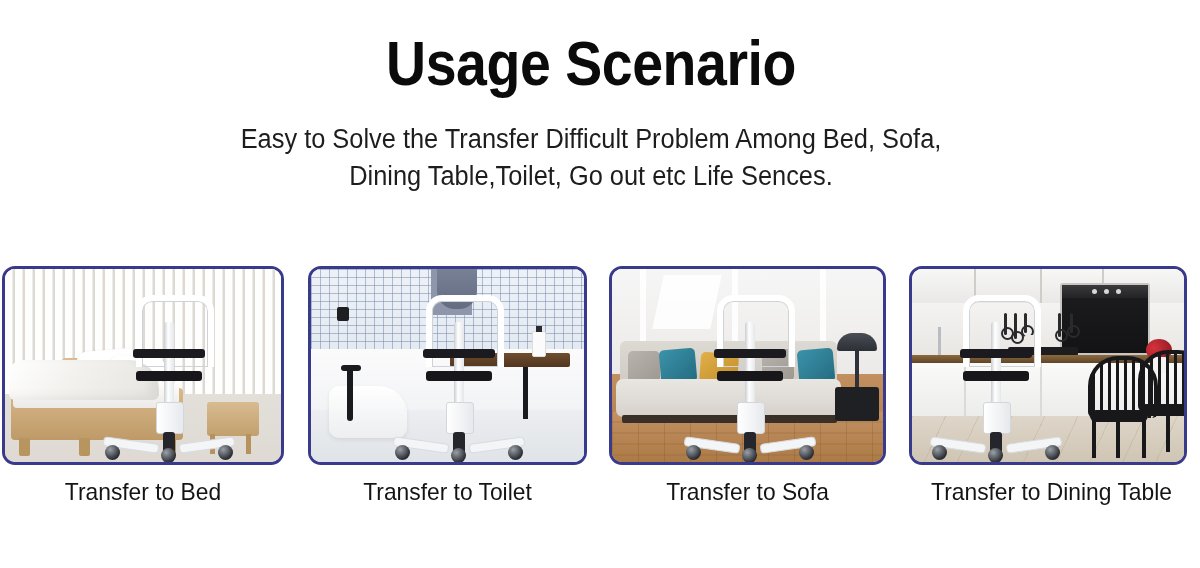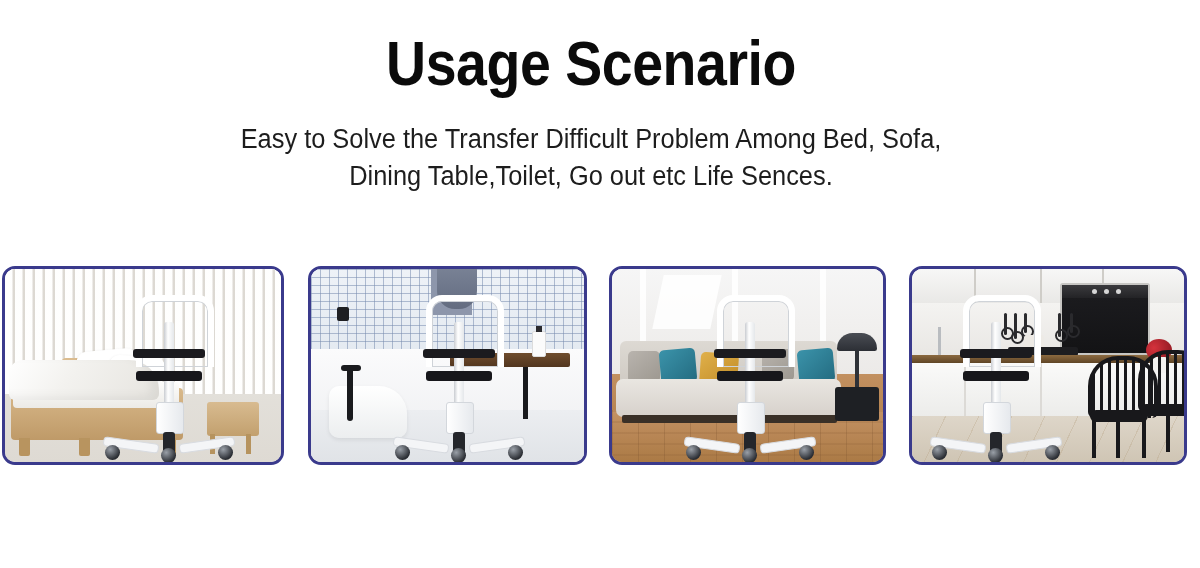--- a/index.html
+++ b/index.html
@@ -576,14 +576,20 @@
           <div class="fork"></div>
           <div class="caster cs1"></div>
           <div class="caster cs2"></div>
           <div class="caster cs3"></div>
         </div>
       </div>
     </div>
 
   </div>
 
+  <div class="captions">
+    <div class="caption p1">Transfer to Bed</div>
+    <div class="caption p2">Transfer to Toilet</div>
+    <div class="caption p3">Transfer to Sofa</div>
+    <div class="caption p4">Transfer to Dining Table</div>
+  </div>
 
 </div>
 
 </body></html>

